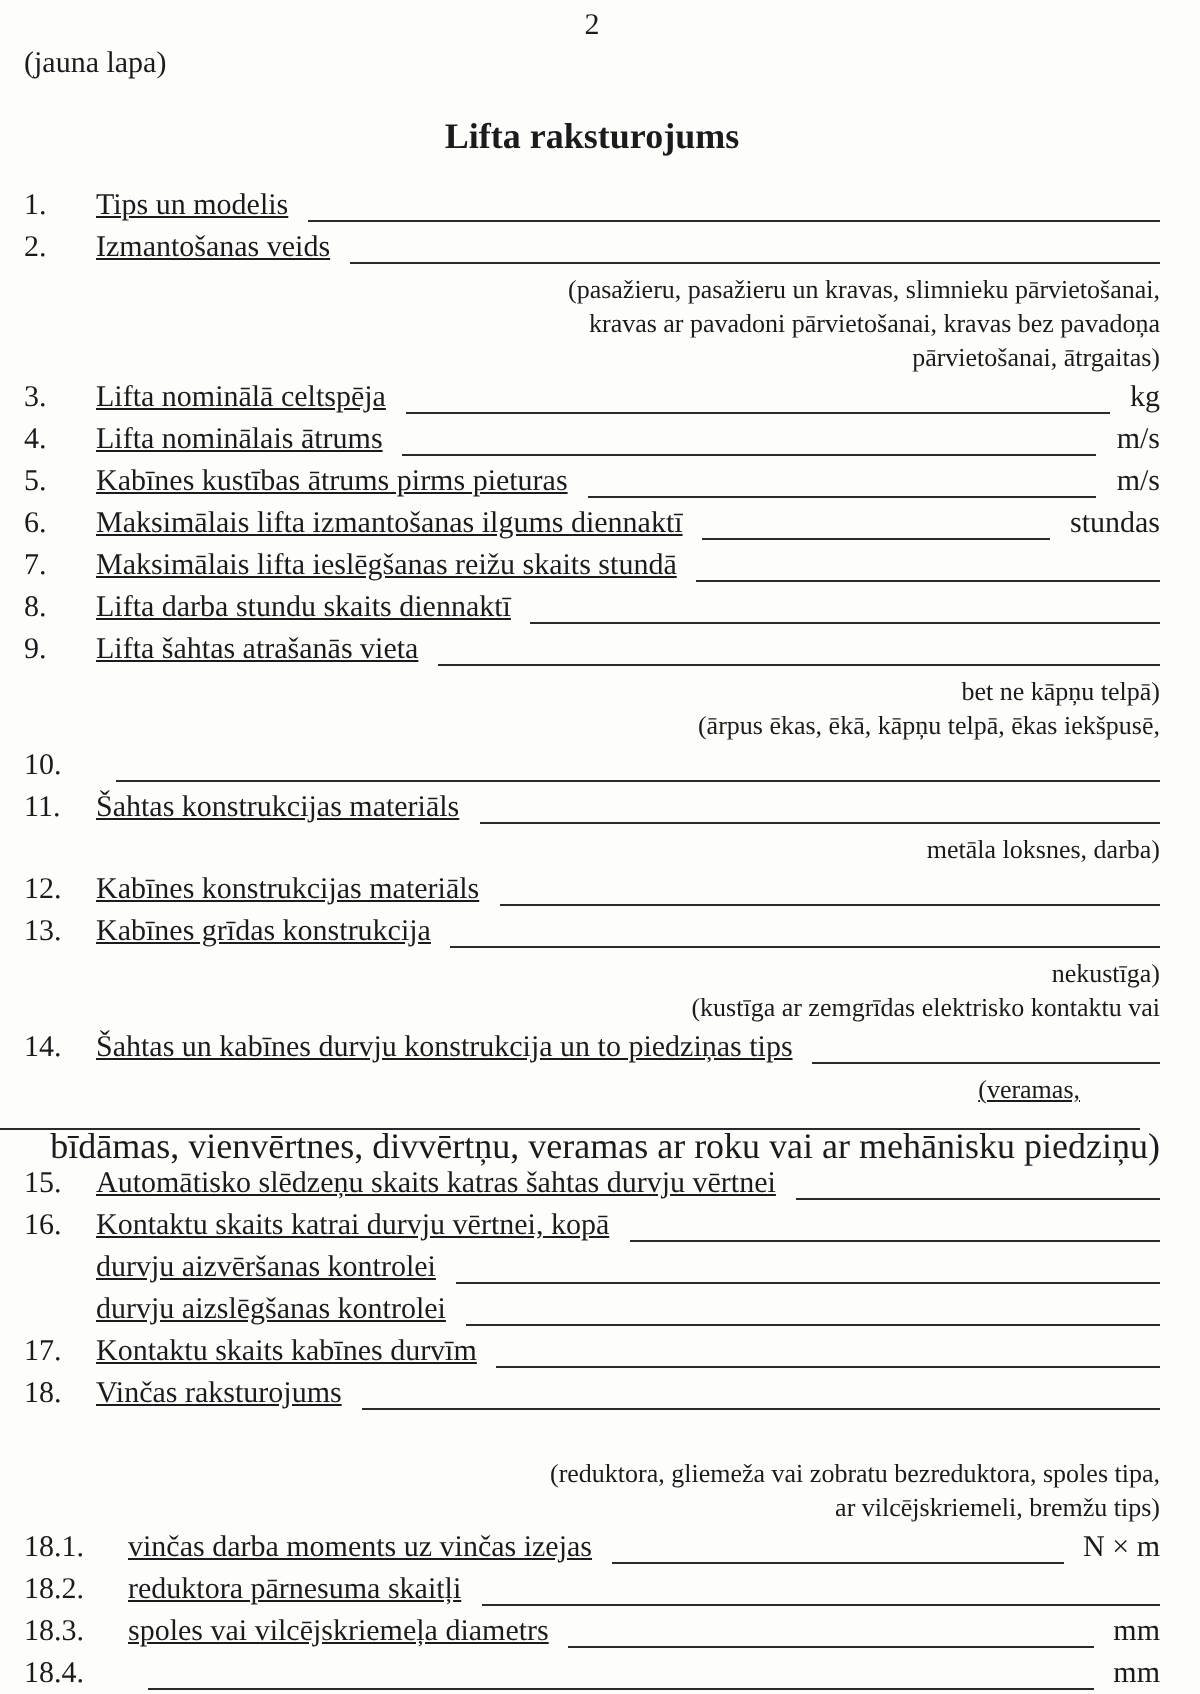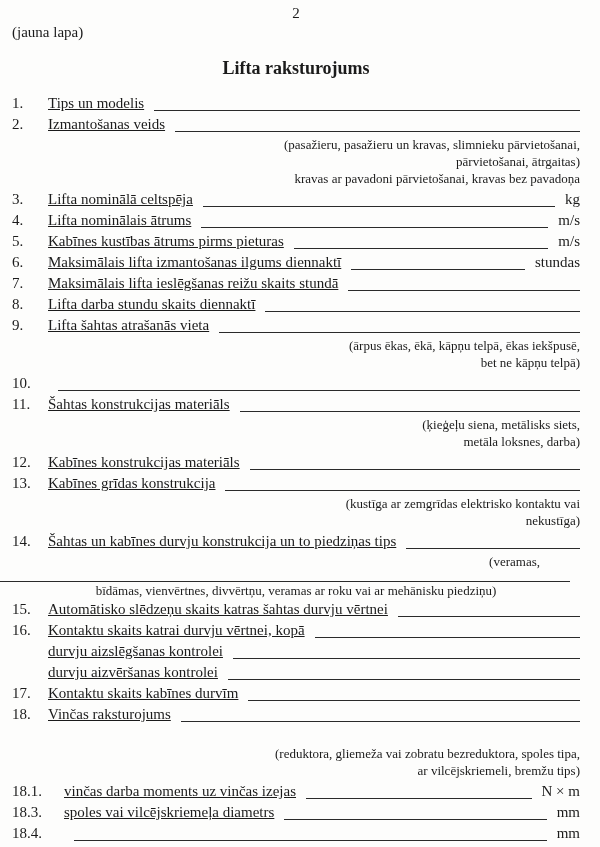--- a/index.html
+++ b/index.html
@@ -56,31 +56,32 @@
   .hint-9  { padding-left: 185px; }
   .hint-11 { padding-left: 250px; }
   .hint-13 { padding-left: 255px; }
   .hint-18 { padding-left: 190px; margin-top: 20px; }
   .hint-right {
     font-size: 13px;
     line-height: 18px;
     text-align: right;
     padding-right: 40px;
     margin-top: 1px;
+    text-decoration: underline;
   }
   .cont-gap { height: 6px; }
   .cont-rule {
     border-bottom: 1px solid #2a2a2a;
     margin-left: -12px;
     margin-right: 10px;
     height: 4px;
   }
   .cont-text {
-    text-align: center;
-    font-size: 13px;
+    text-align: right;
+    font-size: 18px;
     line-height: 17px;
   }
 </style>
 </head>
 <body>
 
 <div class="page">
 
   <div class="page-number">2</div>
   <div class="new-page-note">(jauna lapa)</div>
@@ -94,22 +95,22 @@
       <span class="fill"></span>
     </div>
 
     <div class="row">
       <span class="num">2.</span>
       <span class="label">Izmantošanas veids</span>
       <span class="fill"></span>
     </div>
     <div class="hint hint-2">
       <div>(pasažieru, pasažieru un kravas, slimnieku pārvietošanai,</div>
+      <div>kravas ar pavadoni pārvietošanai, kravas bez pavadoņa</div>
       <div>pārvietošanai, ātrgaitas)</div>
-      <div>kravas ar pavadoni pārvietošanai, kravas bez pavadoņa</div>
     </div>
 
     <div class="row">
       <span class="num">3.</span>
       <span class="label">Lifta nominālā celtspēja</span>
       <span class="fill"></span>
       <span class="unit">kg</span>
     </div>
 
     <div class="row">
@@ -144,53 +145,52 @@
       <span class="label">Lifta darba stundu skaits diennaktī</span>
       <span class="fill"></span>
     </div>
 
     <div class="row">
       <span class="num">9.</span>
       <span class="label">Lifta šahtas atrašanās vieta</span>
       <span class="fill"></span>
     </div>
     <div class="hint hint-9">
+      <div>bet ne kāpņu telpā)</div>
       <div>(ārpus ēkas, ēkā, kāpņu telpā, ēkas iekšpusē,</div>
-      <div>bet ne kāpņu telpā)</div>
     </div>
 
     <div class="row">
       <span class="num">10.</span>
       <span class="fill"></span>
     </div>
 
     <div class="row">
       <span class="num">11.</span>
       <span class="label">Šahtas konstrukcijas materiāls</span>
       <span class="fill"></span>
     </div>
     <div class="hint hint-11">
-      <div>(ķieģeļu siena, metālisks siets,</div>
       <div>metāla loksnes, darba)</div>
     </div>
 
     <div class="row">
       <span class="num">12.</span>
       <span class="label">Kabīnes konstrukcijas materiāls</span>
       <span class="fill"></span>
     </div>
 
     <div class="row">
       <span class="num">13.</span>
       <span class="label">Kabīnes grīdas konstrukcija</span>
       <span class="fill"></span>
     </div>
     <div class="hint hint-13">
+      <div>nekustīga)</div>
       <div>(kustīga ar zemgrīdas elektrisko kontaktu vai</div>
-      <div>nekustīga)</div>
     </div>
 
     <div class="row">
       <span class="num">14.</span>
       <span class="label">Šahtas un kabīnes durvju konstrukcija un to piedziņas tips</span>
       <span class="fill"></span>
     </div>
     <div class="hint-right">(veramas,</div>
     <div class="cont-gap"></div>
     <div class="cont-rule"></div>
@@ -203,27 +203,27 @@
     </div>
 
     <div class="row">
       <span class="num">16.</span>
       <span class="label">Kontaktu skaits katrai durvju vērtnei, kopā</span>
       <span class="fill"></span>
     </div>
 
     <div class="row">
       <span class="indent"></span>
+      <span class="label">durvju aizvēršanas kontrolei</span>
+      <span class="fill"></span>
+    </div>
+
+    <div class="row">
+      <span class="indent"></span>
       <span class="label">durvju aizslēgšanas kontrolei</span>
-      <span class="fill"></span>
-    </div>
-
-    <div class="row">
-      <span class="indent"></span>
-      <span class="label">durvju aizvēršanas kontrolei</span>
       <span class="fill"></span>
     </div>
 
     <div class="row">
       <span class="num">17.</span>
       <span class="label">Kontaktu skaits kabīnes durvīm</span>
       <span class="fill"></span>
     </div>
 
     <div class="row">
@@ -236,20 +236,25 @@
       <div>ar vilcējskriemeli, bremžu tips)</div>
     </div>
 
     <div class="row">
       <span class="num num-wide">18.1.</span>
       <span class="label">vinčas darba moments uz vinčas izejas</span>
       <span class="fill"></span>
       <span class="unit">N × m</span>
     </div>
 
+    <div class="row">
+      <span class="num num-wide">18.2.</span>
+      <span class="label">reduktora pārnesuma skaitļi</span>
+      <span class="fill"></span>
+    </div>
 
     <div class="row">
       <span class="num num-wide">18.3.</span>
       <span class="label">spoles vai vilcējskriemeļa diametrs</span>
       <span class="fill"></span>
       <span class="unit">mm</span>
     </div>
 
     <div class="row">
       <span class="num num-wide">18.4.</span>

